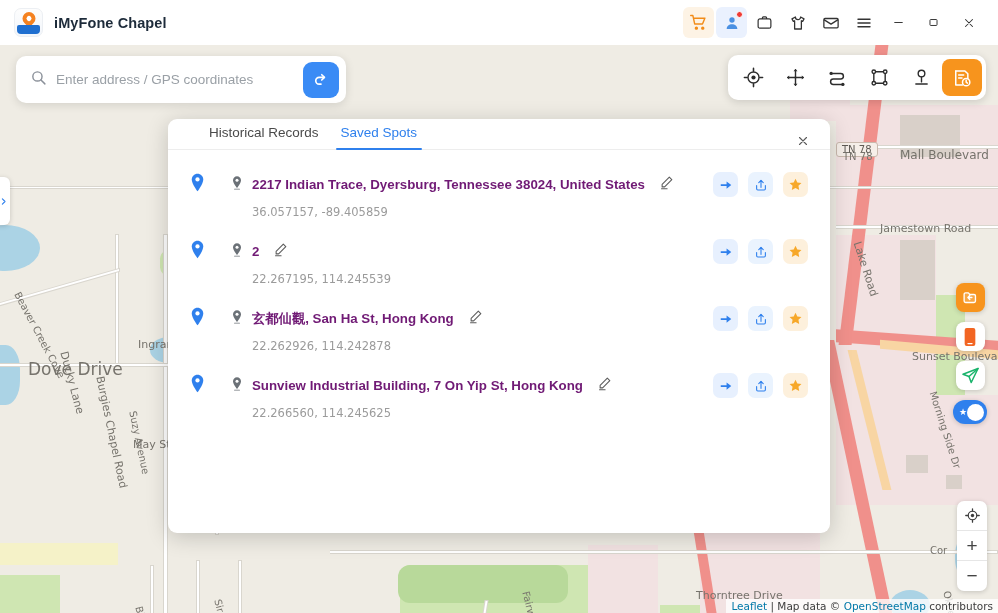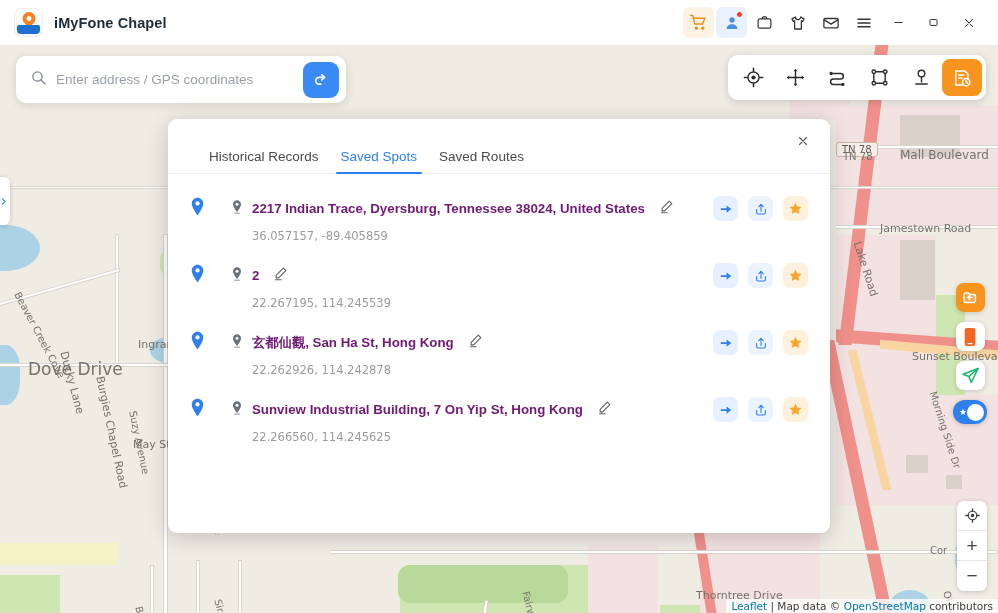--- a/index.html
+++ b/index.html
@@ -151,21 +151,21 @@
   }
   .attrib a { color: #0078a8; text-decoration: none; }
 
   
   .dialog {
     position: absolute; left: 168px; top: 119px; width: 662px; height: 414px;
     background: #fff; border-radius: 9px; box-shadow: 0 4px 22px rgba(0,0,0,.19);
     z-index: 50; display: flex; flex-direction: column;
   }
   .tabs {
-    height: 55px; display: flex; align-items: flex-end; padding: 0 0 0 30px;
+    height: 31px; display: flex; align-items: flex-end; padding: 0 0 0 30px;
     border-bottom: 1px solid #ededed; position: relative;
   }
   .tab {
     font-size: 13.5px; color: #4a4a4a; padding: 0 11px 9px 11px;
     cursor: pointer; position: relative; white-space: nowrap;
   }
   .tab.active { color: #2f80ed; font-weight: normal; }
   .tab.active:after {
     content: ""; position: absolute; left: 6px; right: 6px; bottom: -1px;
     height: 2px; background: #2f80ed; border-radius: 2px;
@@ -488,21 +488,20 @@
       </svg>
     </div>
     <div class="zg-item">+</div>
     <div class="zg-item">−</div>
   </div>
 
   <div class="dialog">
     <div class="tabs" id="tabs">
         <div class="tab">Historical Records</div>
         <div class="tab active">Saved Spots</div>
-        <div class="tab">Saved Routes</div>
       </div>
     <div class="dlg-close">
       <svg width="14" height="14" viewBox="0 0 24 24" stroke="#5a5a5a" stroke-width="1.9" stroke-linecap="round">
           <path d="M6 6l12 12M18 6L6 18"></path>
         </svg>
     </div>
     <div class="list" id="list">
         <div class="row">
           <div class="row-main">
             <span class="pin-blue"><svg width="15" height="19" viewBox="0 0 24 30">

